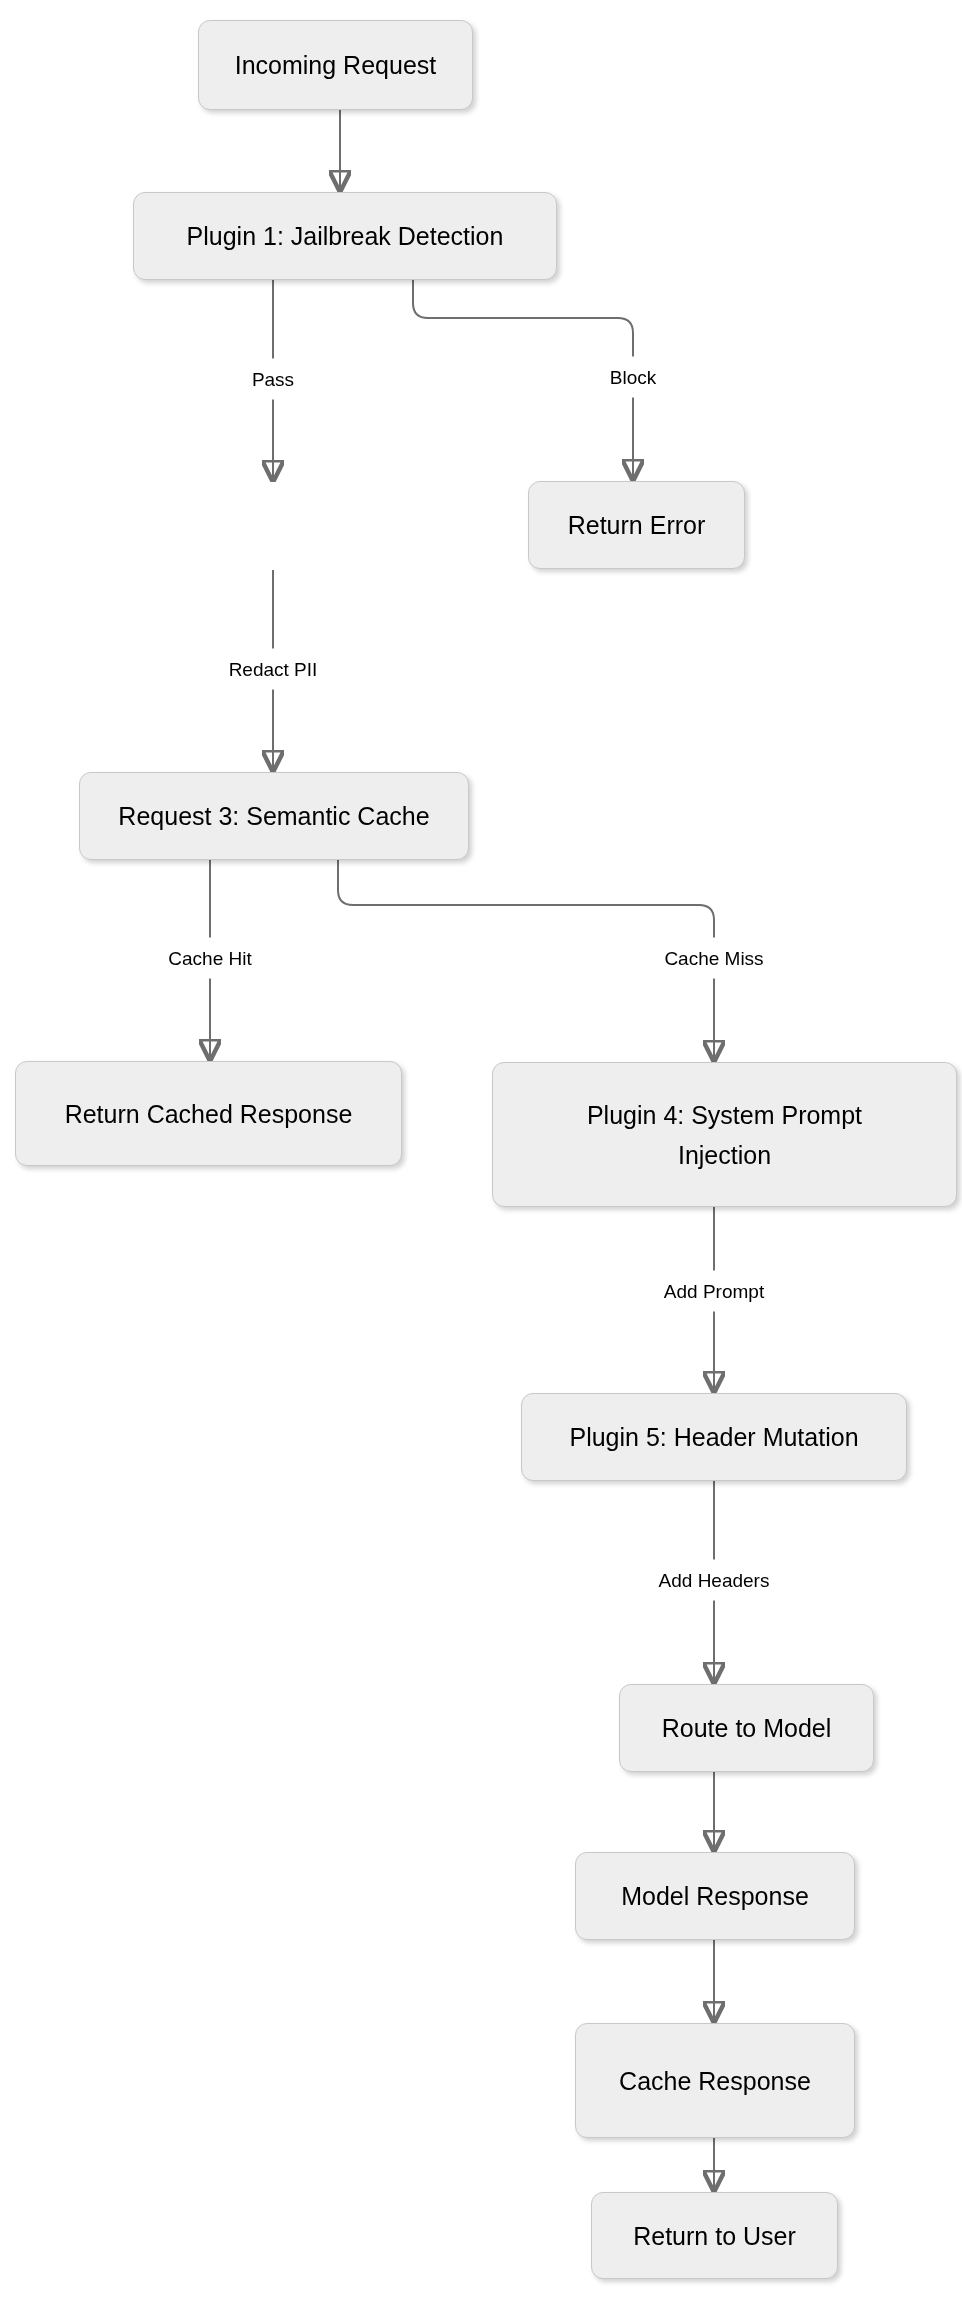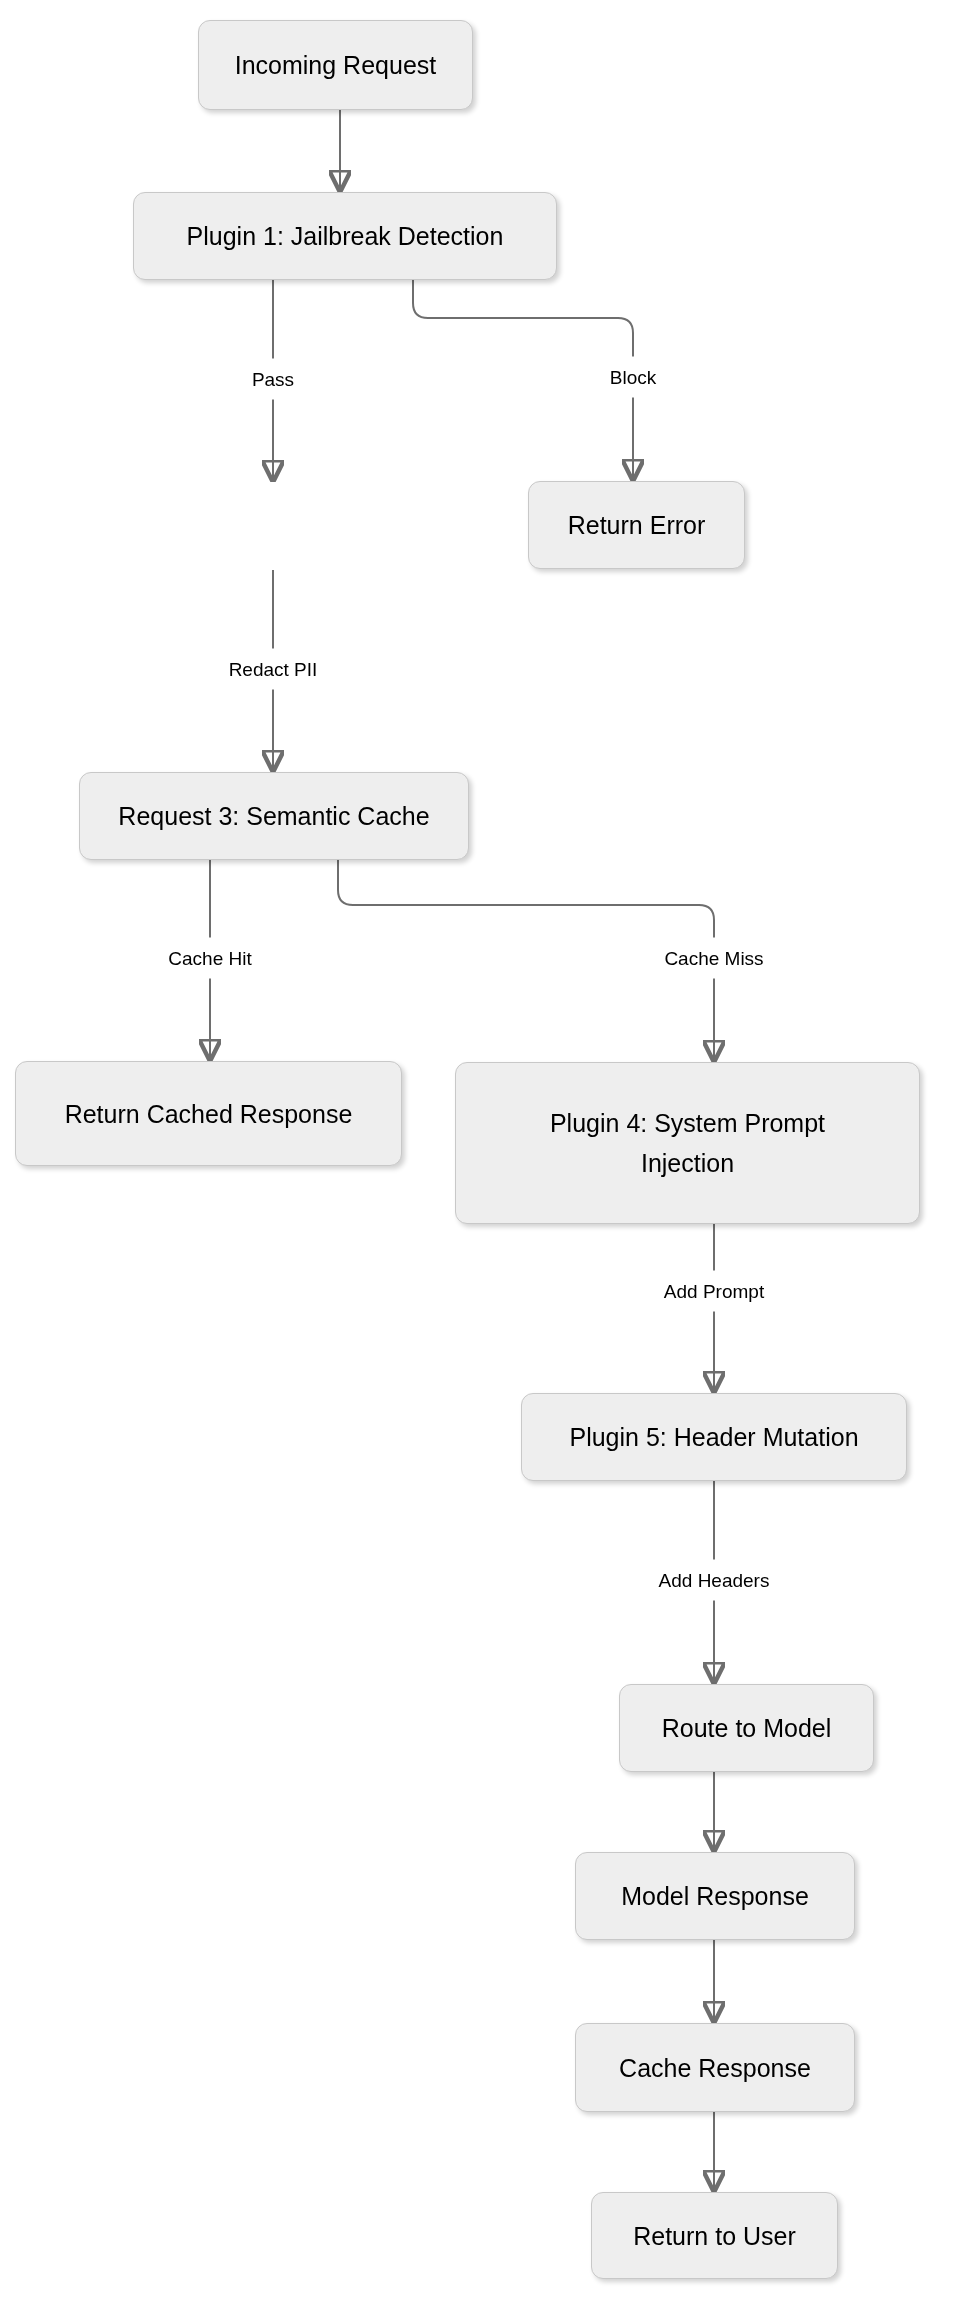--- a/index.html
+++ b/index.html
@@ -85,29 +85,29 @@
 
   <div class="node" style="left:133px;top:192px;width:424px;height:88px">Plugin 1: Jailbreak Detection</div>
 
 
   <div class="node" style="left:528px;top:481px;width:217px;height:88px">Return Error</div>
 
   <div class="node" style="left:79px;top:772px;width:390px;height:88px">Request 3: Semantic Cache</div>
 
   <div class="node" style="left:15px;top:1061px;width:387px;height:105px">Return Cached Response</div>
 
-  <div class="node" style="left:455px;top:1062px;width:465px;height:162px;padding:0 48px">Plugin 4: System Prompt Injection</div>
+  <div class="node" style="left:492px;top:1062px;width:465px;height:145px;padding:0 48px">Plugin 4: System Prompt Injection</div>
 
   <div class="node" style="left:521px;top:1393px;width:386px;height:88px">Plugin 5: Header Mutation</div>
 
   <div class="node" style="left:619px;top:1684px;width:255px;height:88px">Route to Model</div>
 
   <div class="node" style="left:575px;top:1852px;width:280px;height:88px">Model Response</div>
 
-  <div class="node" style="left:575px;top:2023px;width:280px;height:89px">Cache Response</div>
+  <div class="node" style="left:575px;top:2023px;width:280px;height:115px">Cache Response</div>
 
   <div class="node" style="left:591px;top:2192px;width:247px;height:87px">Return to User</div>
 
   <div class="edge-label" style="left:273px;top:379px">Pass</div>
 
   <div class="edge-label" style="left:633px;top:377px">Block</div>
 
   <div class="edge-label" style="left:273px;top:669px">Redact PII</div>
 
   <div class="edge-label" style="left:210px;top:958px">Cache Hit</div>

